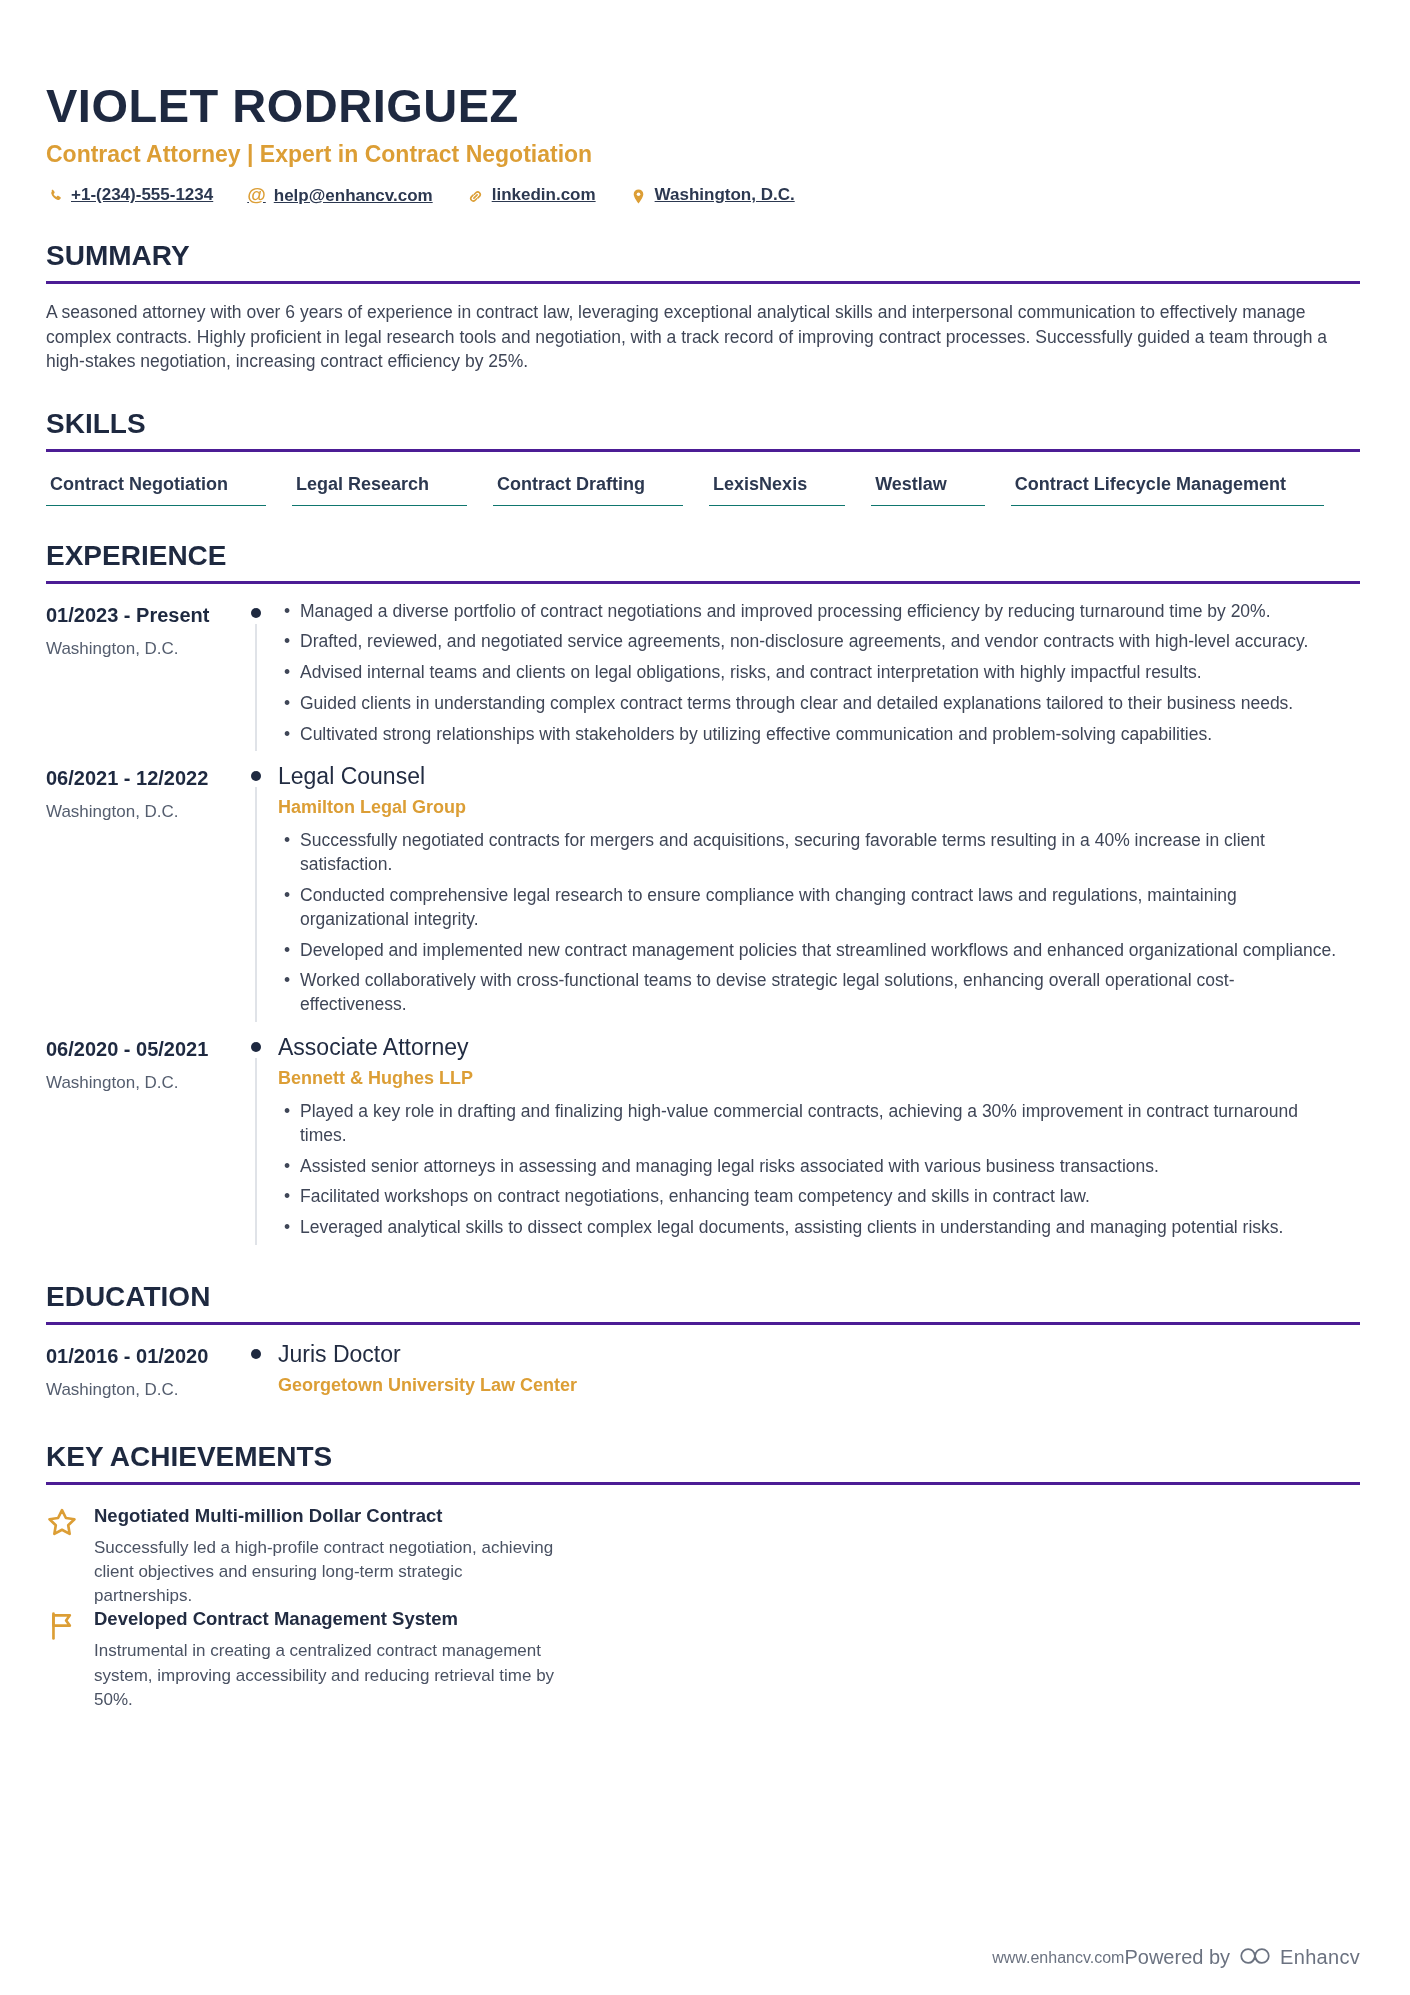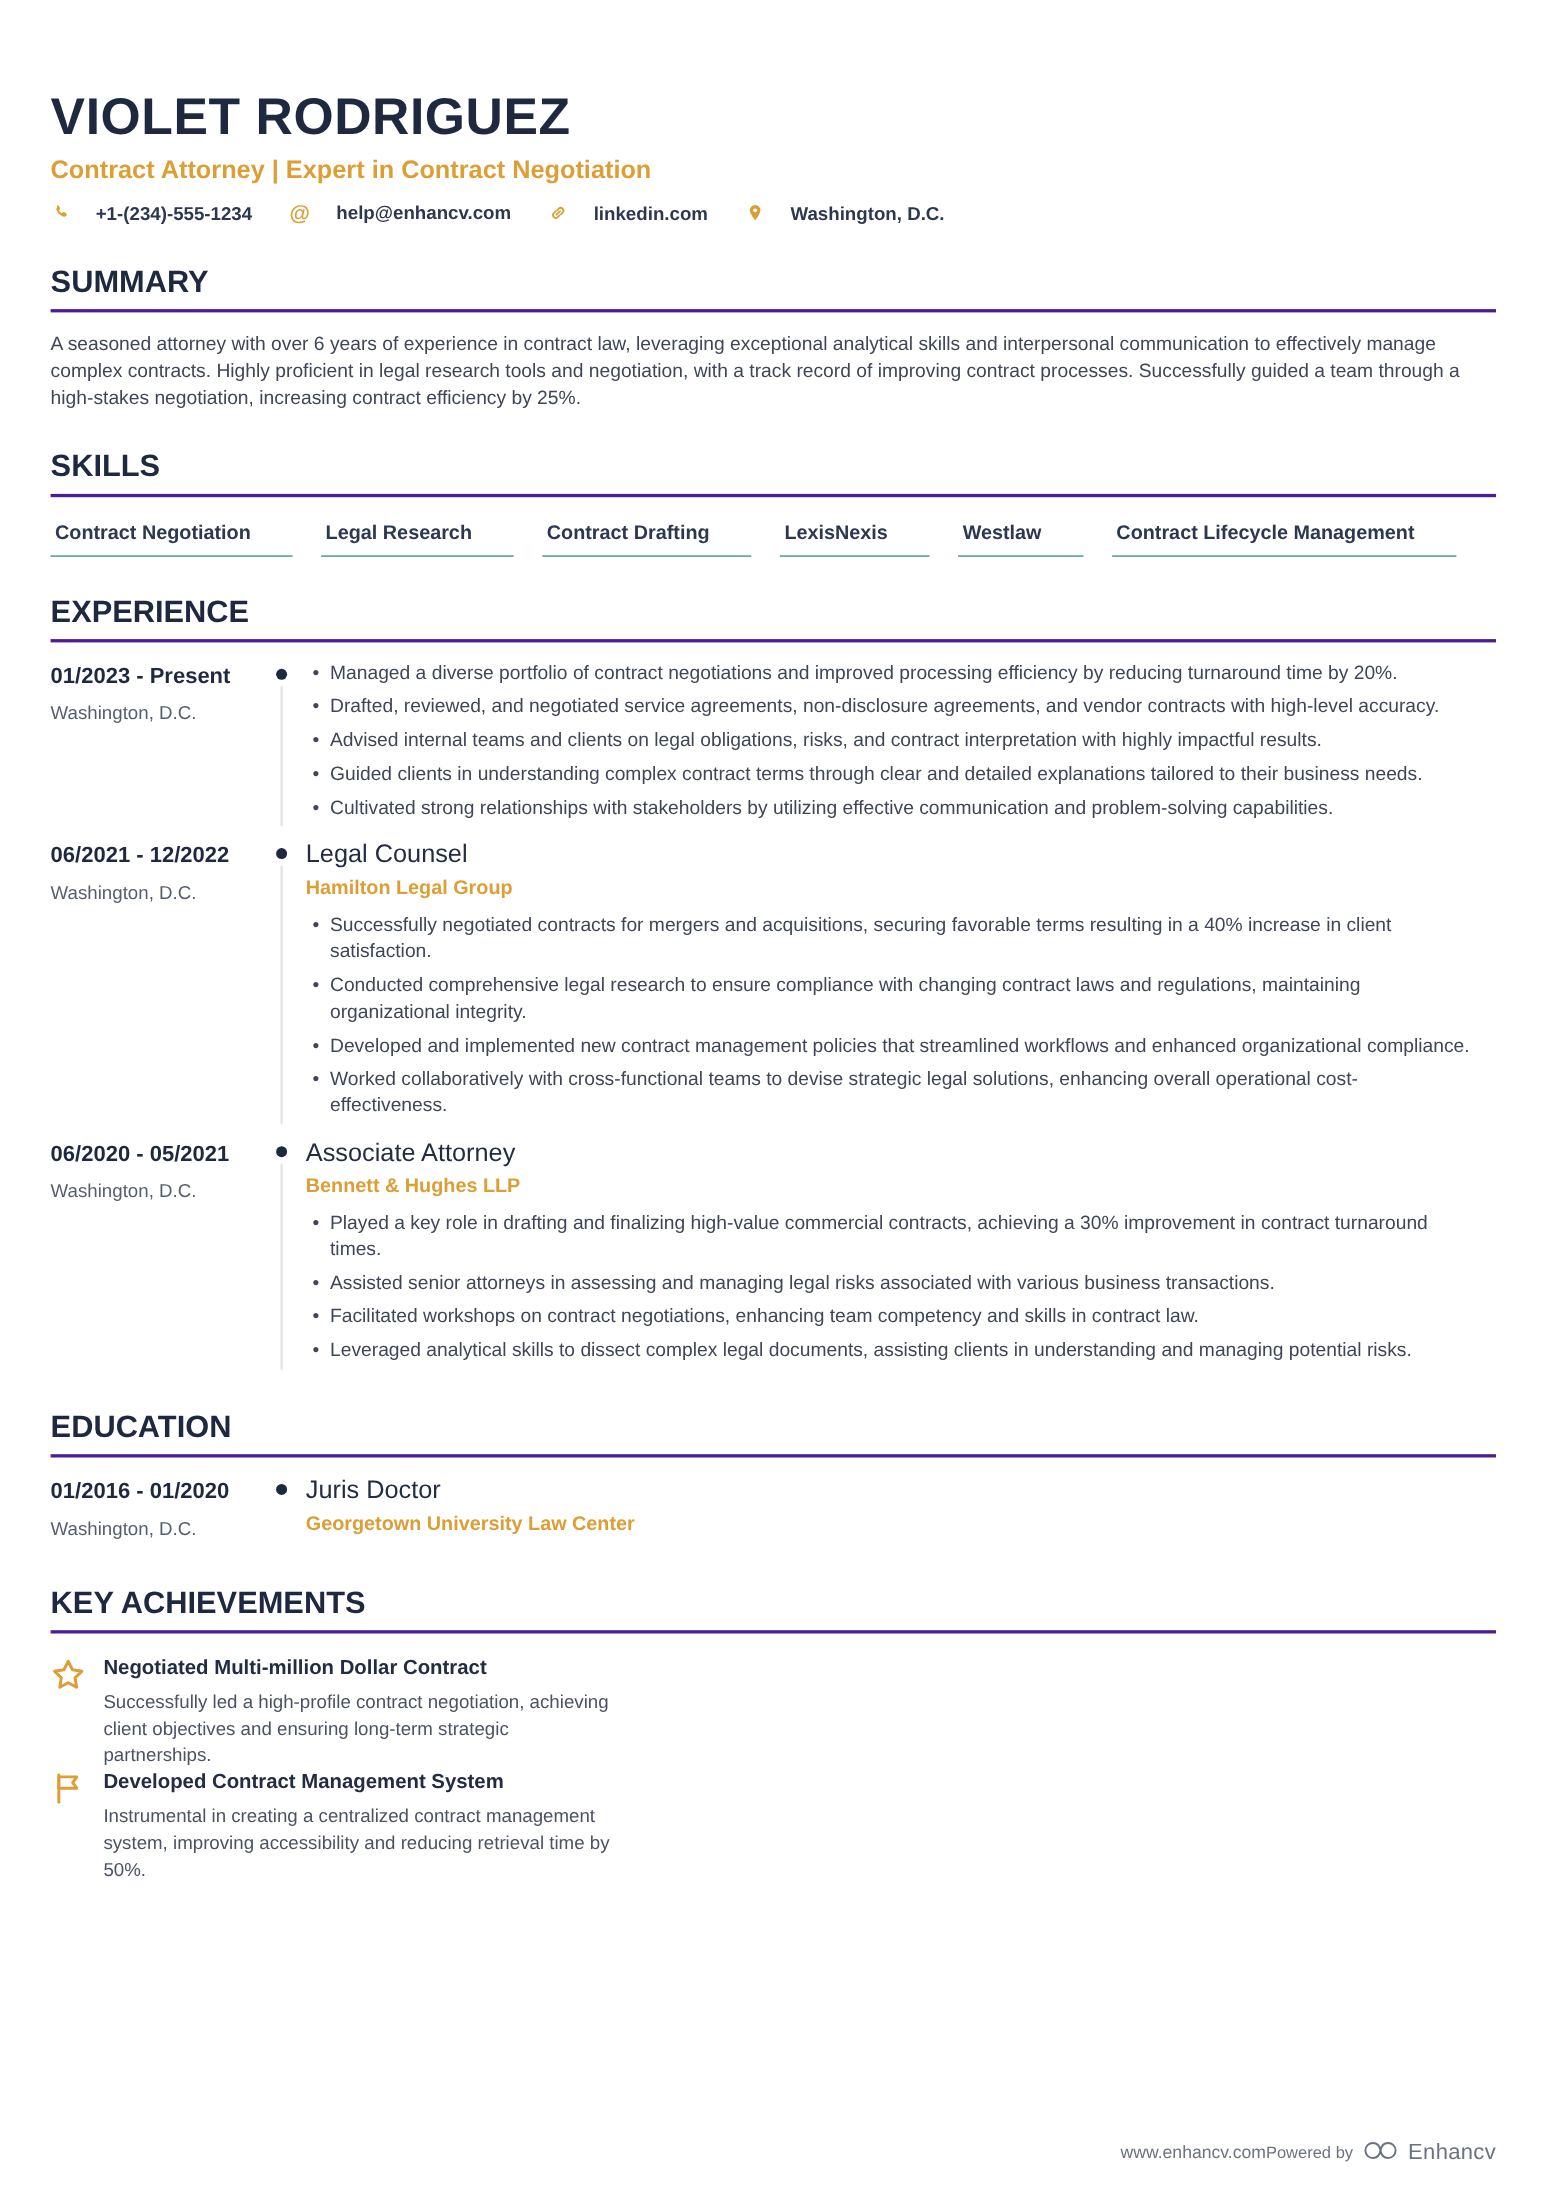--- a/index.html
+++ b/index.html
@@ -17,21 +17,21 @@
     font-size: 47px; font-weight: 800; letter-spacing: .5px;
     color: #1e2940;
   }
   .job-title {
     margin-top: 8px; font-size: 23px; font-weight: 700; color: #dc9e35;
   }
   .contact-row {
     margin-top: 16px; display: flex; align-items: center; gap: 34px;
     font-size: 17px; font-weight: 700; color: #2c3850;
   }
-  .contact-item { display: flex; align-items: flex-start; gap: 24px; cursor: pointer; }
+  .contact-item { display: flex; align-items: flex-end; gap: 8px; cursor: pointer; text-decoration: underline; }
   .contact-item svg { display: block; }
   .at-glyph { color: #dc9e35; font-size: 19px; font-weight: 800; }
 
   
   .section { margin-top: 34px; }
   .section-heading {
     font-size: 28px; font-weight: 800; color: #1e2940;
     padding-bottom: 9px; border-bottom: 3px solid #4c1d95;
     margin-bottom: 16px;
   }
@@ -77,21 +77,21 @@
   .ach-title { font-size: 18.5px; font-weight: 700; color: #222c42; margin-bottom: 9px; }
   .ach-text { font-size: 17px; line-height: 1.42; color: #4a5263; max-width: 470px; }
 
   
   .footer {
     position: absolute; left: 46px; right: 50px; bottom: 26px;
     display: flex; justify-content: flex-end; align-items: center;
   }
   .footer-site { font-size: 16px; color: #6b7280; cursor: pointer; }
   .footer-brand { display: flex; align-items: center; gap: 10px; }
-  .powered-by { font-size: 15px; color: #6b7280; }
+  .powered-by { font-size: 20px; color: #6b7280; }
   .brand-name { font-size: 20px; color: #6b7280; letter-spacing: .3px; }
 </style>
 </head>
 <body>
 
 <div class="page">
 
   <div>
     <div class="name">VIOLET RODRIGUEZ</div>
     <div class="job-title">Contract Attorney | Expert in Contract Negotiation</div>

